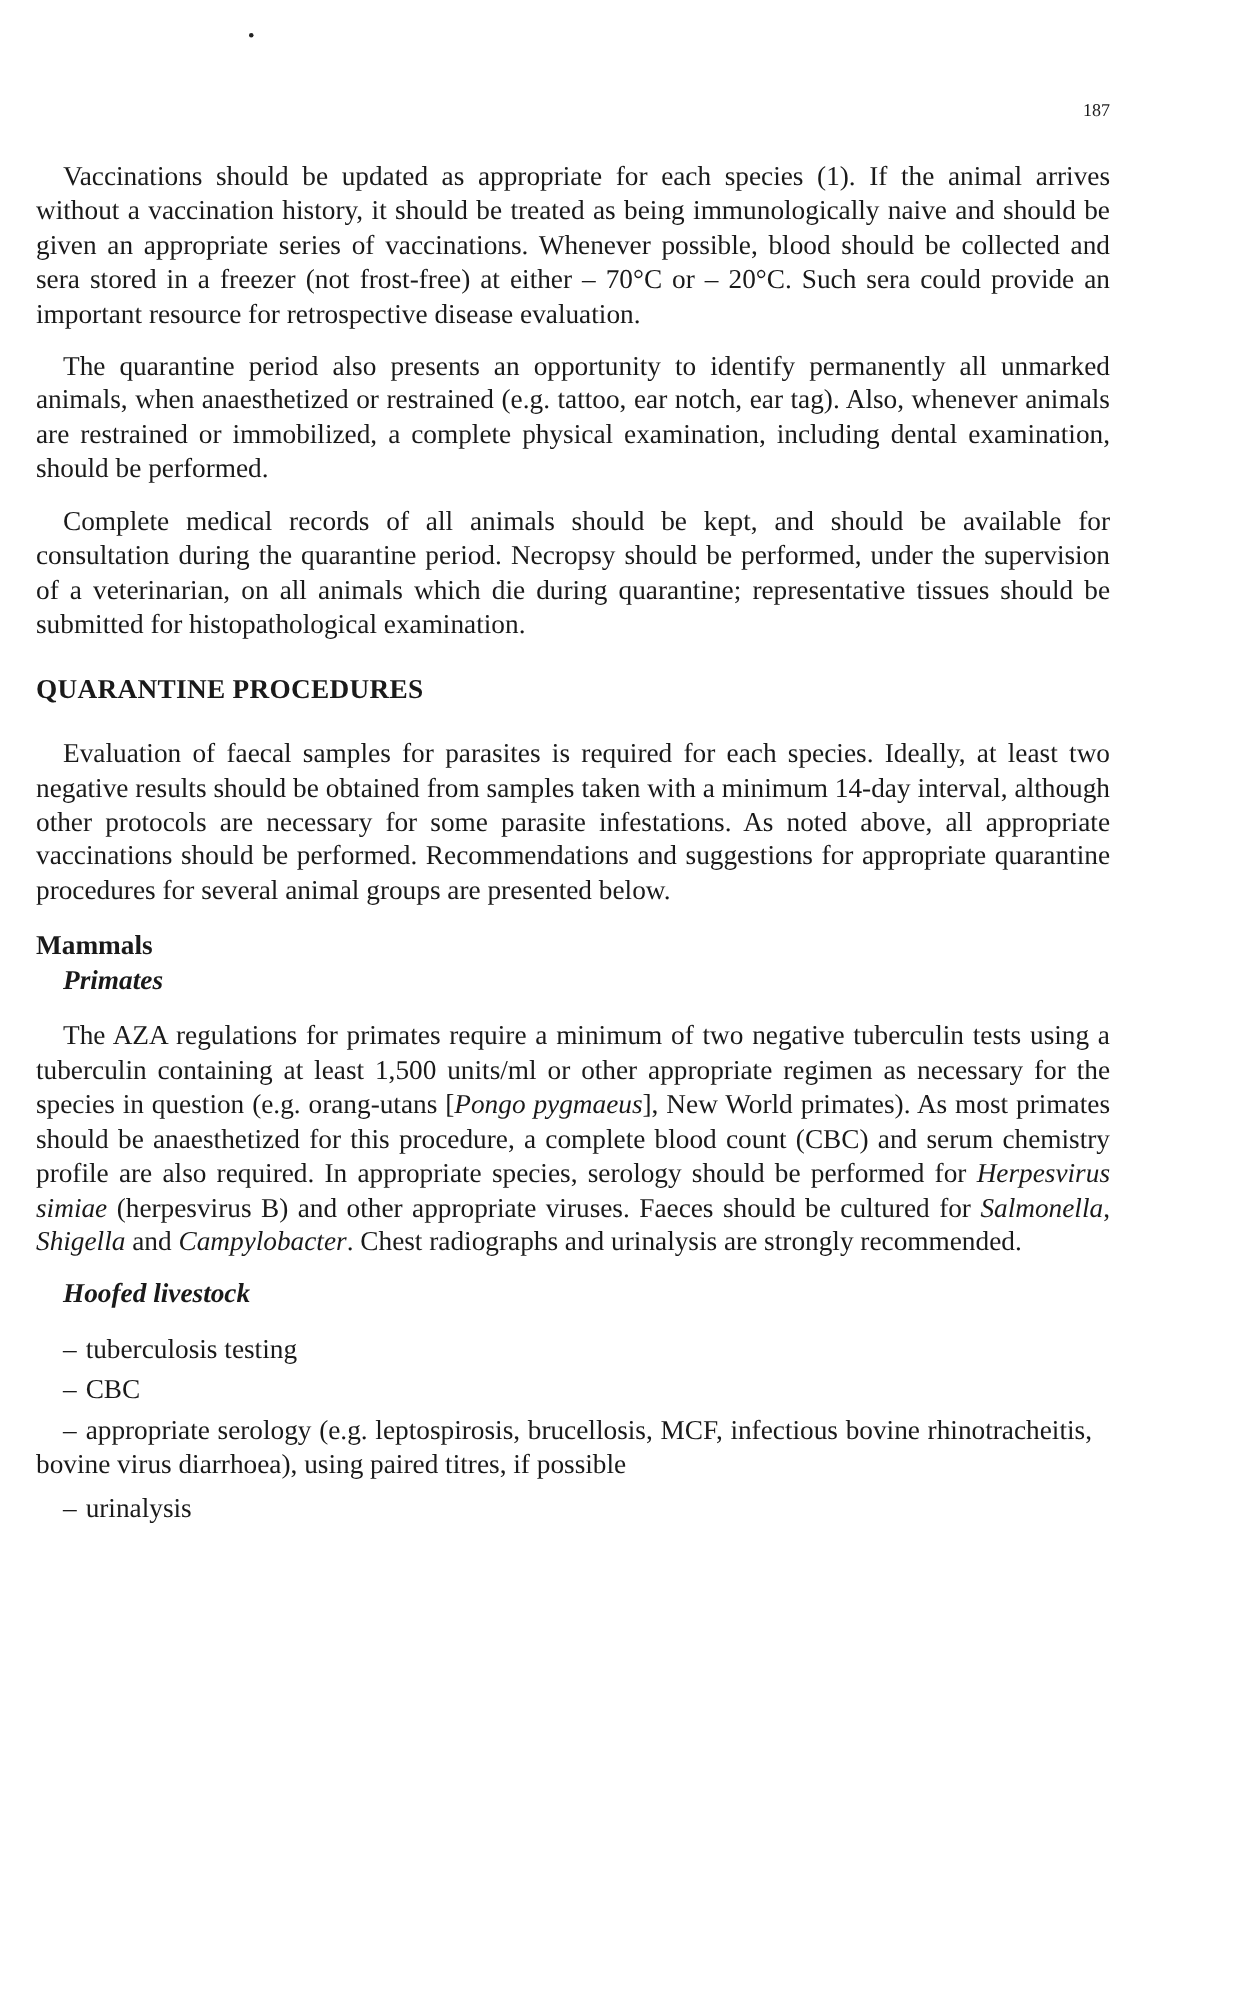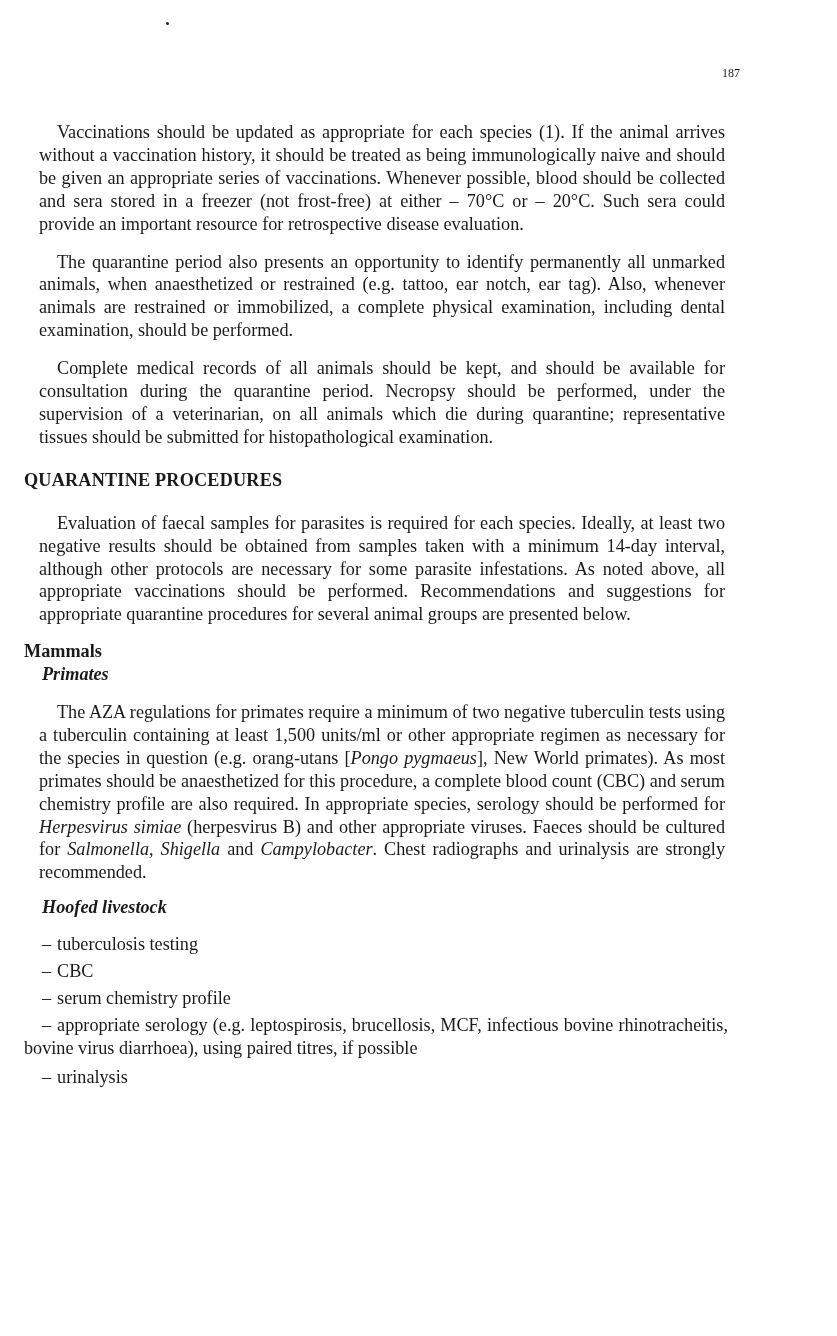--- a/index.html
+++ b/index.html
@@ -4,21 +4,21 @@
   <style>
     html, body { margin: 0; padding: 0; background: #ffffff; }
     body {
       width: 837px; height: 1336px; position: relative; overflow: hidden;
       font-family: "Liberation Serif", "DejaVu Serif", serif;
       color: #1a1a1a;
     }
     .speck { position: absolute; left: 166px; top: 22px; width: 3px; height: 3px; background: #222; border-radius: 50%; }
     .page-number { position: absolute; right: 97px; top: 66px; font-size: 12px; }
     .content { position: absolute; left: 24px; top: 106px; width: 716px; font-size: 18.2px; line-height: 22.9px; }
-    p { margin: 15px; text-align: justify; text-indent: 18px; }
+    p { margin: 0; text-align: justify; text-indent: 18px; }
     .para { margin-bottom: 12px; }
     .section-heading { text-align: left; margin: 20px 0 20px 0; text-indent: 0; letter-spacing: 0.2px; font-weight: bold; }
     .bold-heading { font-weight: bold; margin: 14px 0 0 0; text-indent: 0; }
     .italic-heading { font-weight: bold; font-style: italic; margin: 0 0 14px 18px; text-indent: 0; }
     .intro-line { text-indent: 18px; margin-bottom: 4px; text-align: left; }
     .list-item { margin: 0 12px 4px 0; text-indent: 18px; text-align: left; }
     .list-item.wrap { text-align: justify; margin-bottom: 6px; }
     .list-item .dash { margin-right: 6px; }
     .i { font-style: italic; }
   </style>
@@ -39,17 +39,16 @@
   <p class="bold-heading">Mammals</p>
   <p class="italic-heading">Primates</p>
 
   <p class="para"><span>The AZA regulations for primates require a minimum of two negative tuberculin tests using a tuberculin containing at least 1,500 units/ml or other appropriate regimen as necessary for the species in question (e.g. orang-utans [</span><span class="i">Pongo pygmaeus</span><span>], New World primates). As most primates should be anaesthetized for this procedure, a complete blood count (CBC) and serum chemistry profile are also required. In appropriate species, serology should be performed for </span><span class="i">Herpesvirus simiae</span><span> (herpesvirus B) and other appropriate viruses. Faeces should be cultured for </span><span class="i">Salmonella</span><span>, </span><span class="i">Shigella</span><span> and </span><span class="i">Campylobacter</span><span>. Chest radiographs and urinalysis are strongly recommended.</span></p>
 
   <p class="italic-heading">Hoofed livestock</p>
 
   <div>
     <p class="list-item"><span class="dash">–</span><span>tuberculosis testing</span></p>
     <p class="list-item"><span class="dash">–</span><span>CBC</span></p>
-    <p class="list-item"><span class="dash">–</span><span>serum chemistry profile</span></p>
     <p class="list-item wrap"><span class="dash">–</span><span>appropriate serology (e.g. leptospirosis, brucellosis, MCF, infectious bovine rhinotracheitis, bovine virus diarrhoea), using paired titres, if possible</span></p>
     <p class="list-item"><span class="dash">–</span><span>urinalysis</span></p>
   </div>
 </div>
 
 </body></html>

